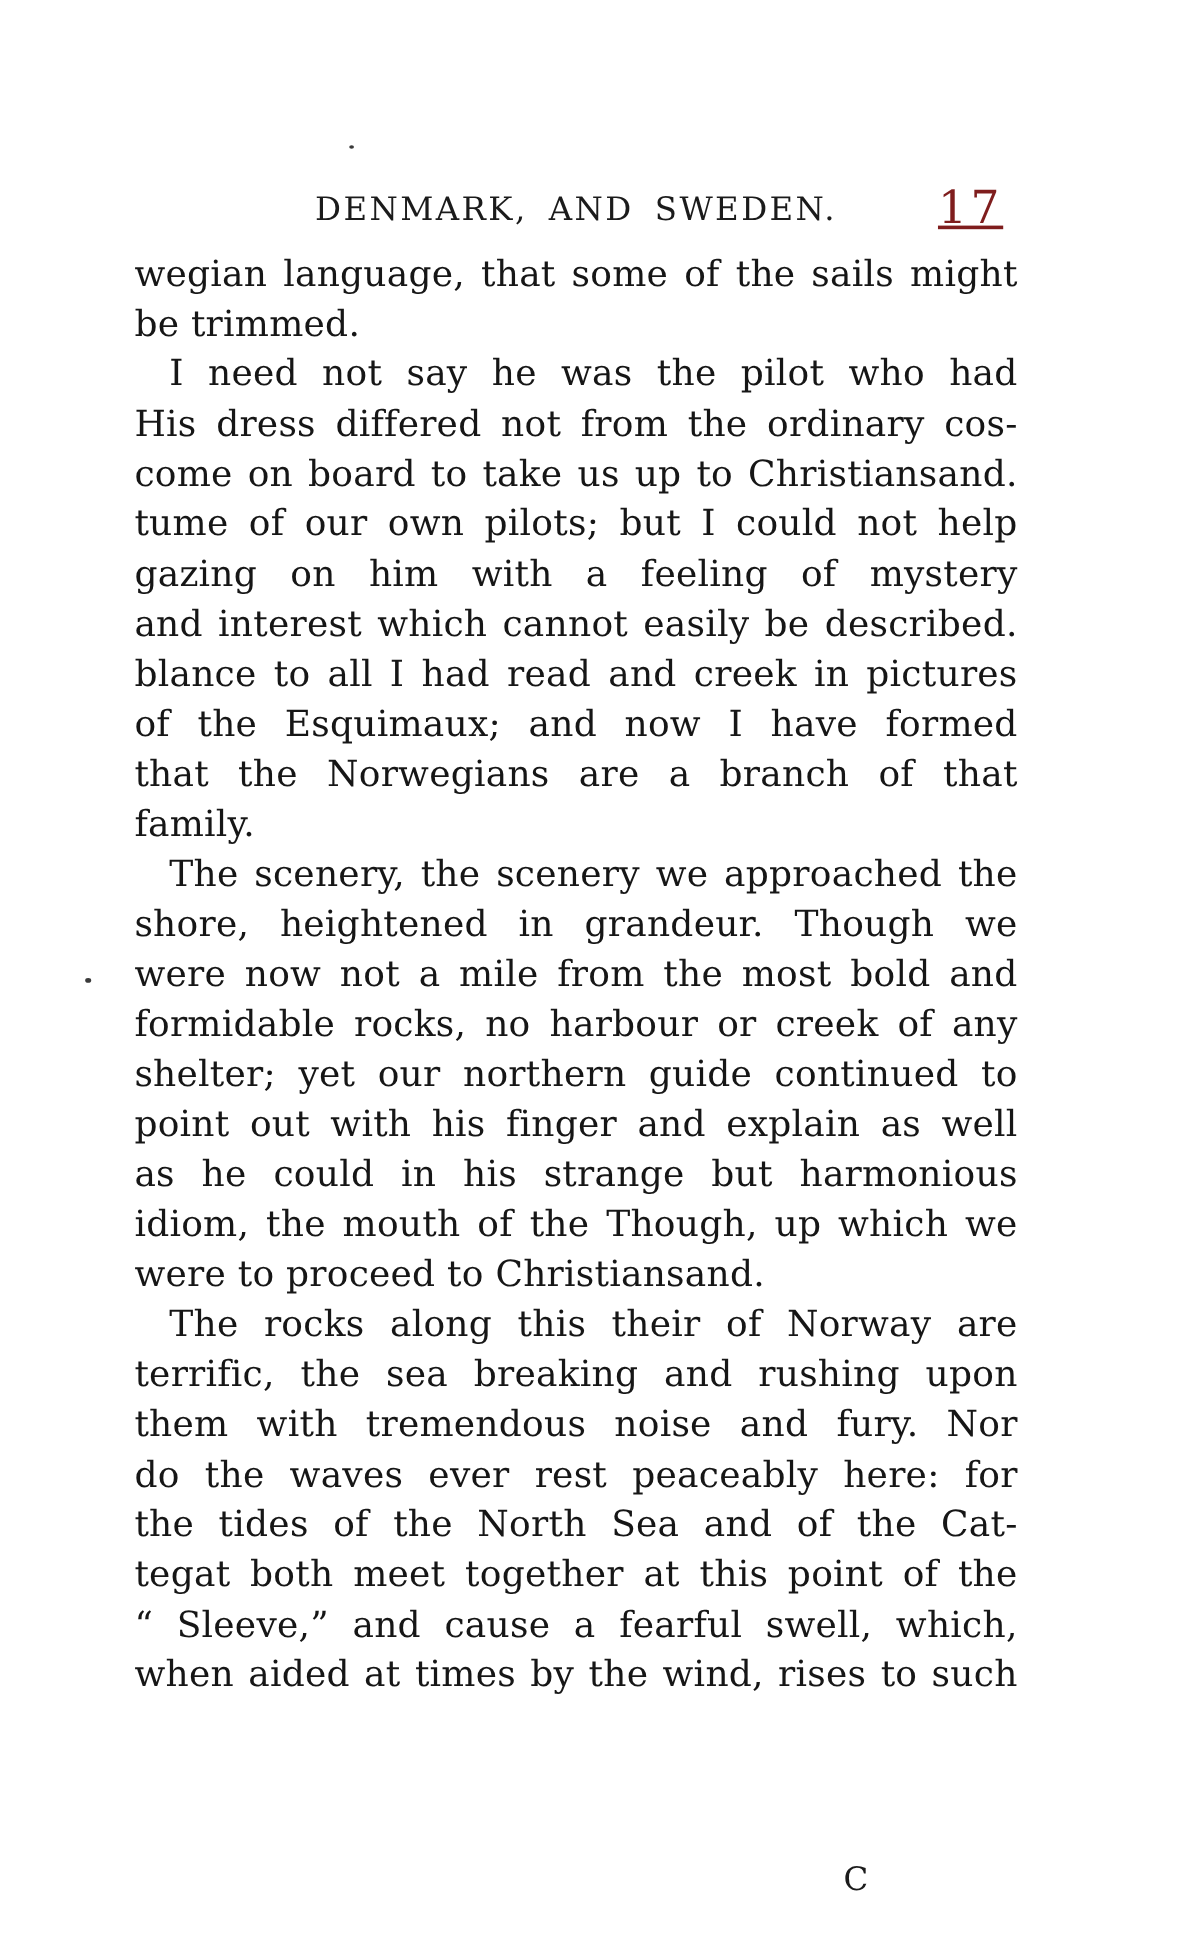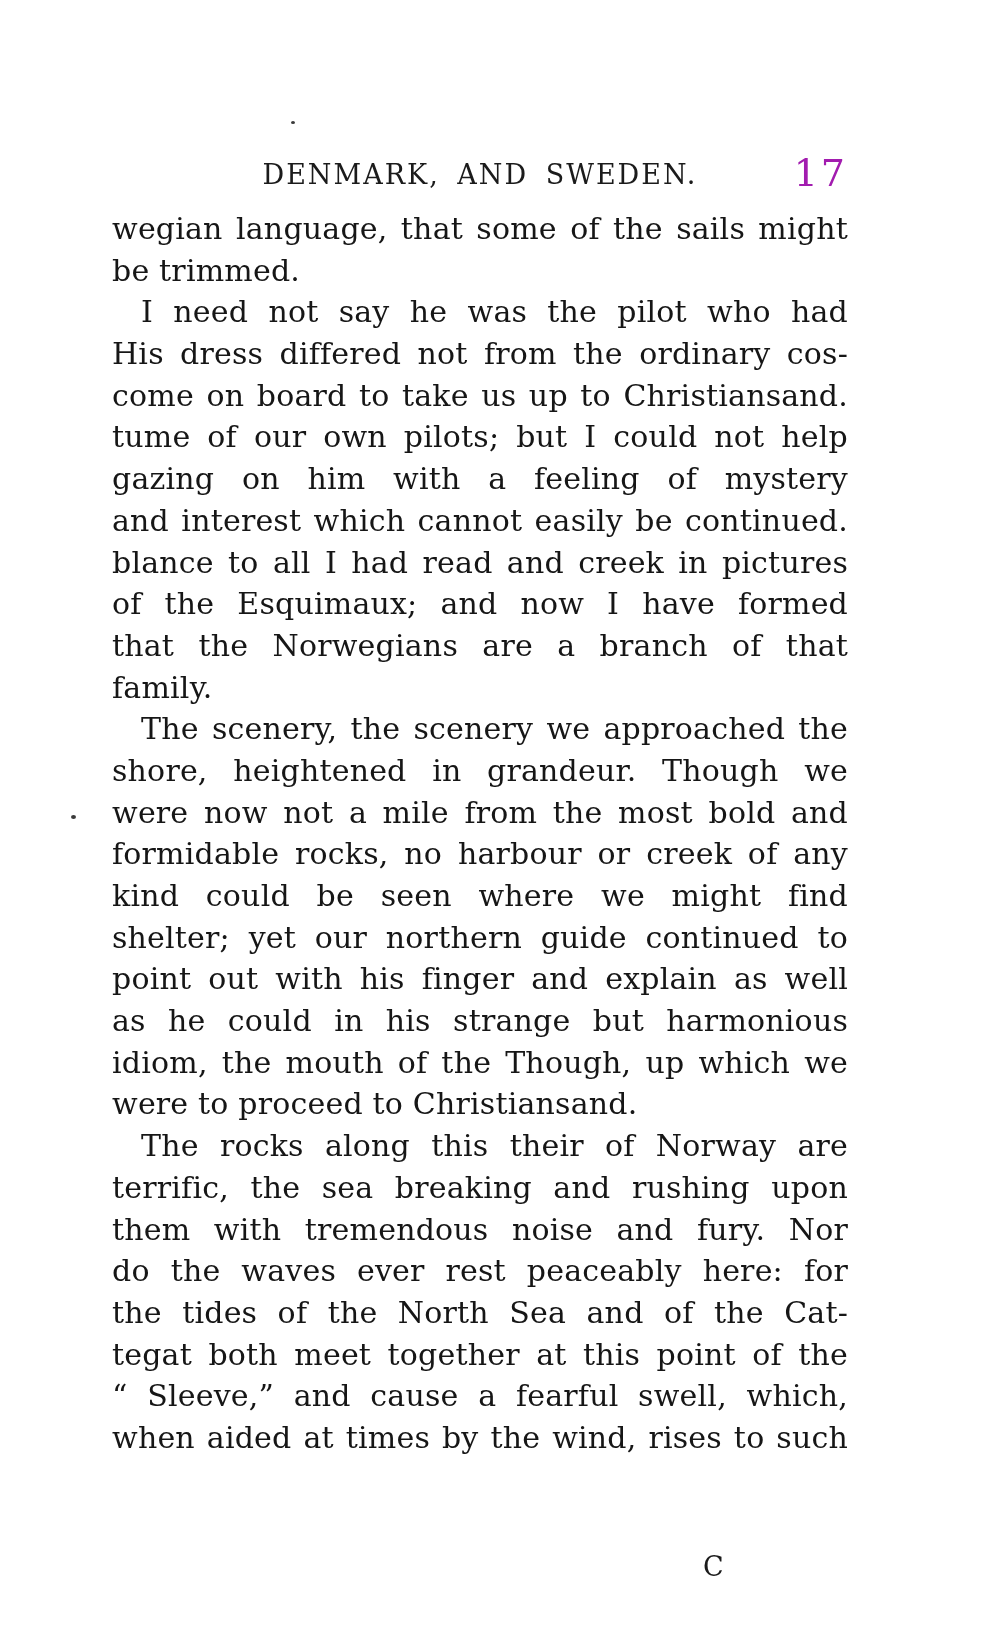--- a/index.html
+++ b/index.html
@@ -28,26 +28,27 @@
     display: block;
     text-align: center;
     font-size: 27px;
     line-height: 34px;
     letter-spacing: 2px;
     word-spacing: 7px;
     color: #1b1b1b;
   }
   .page-number {
     position: absolute;
-    right: 0;
+    right: 12px;
     top: -4px;
     font-size: 38px;
     line-height: 38px;
     letter-spacing: 3px;
-    color: #a21caf;
+    color: #7f1d1d;
+    text-decoration: underline;
   }
   .body-text {
     position: absolute;
     left: 112px;
     top: 208px;
     width: 736px;
   }
   .line {
     height: 41.7px;
     line-height: 41.7px;
@@ -104,30 +105,29 @@
   <div class="speck speck-margin"></div>
 
   <div class="body-text">
     <div class="line">wegian language, that some of the sails might</div>
     <div class="line para-end">be trimmed.</div>
     <div class="line indent">I need not say he was the pilot who had</div>
     <div class="line">His dress differed not from the ordinary cos-</div>
     <div class="line">come on board to take us up to Christiansand.</div>
     <div class="line">tume of our own pilots; but I could not help</div>
     <div class="line">gazing on him with a feeling of mystery</div>
-    <div class="line">and interest which cannot easily be continued.</div>
+    <div class="line">and interest which cannot easily be described.</div>
     <div class="line">blance to all I had read and creek in pictures</div>
     <div class="line">of the Esquimaux; and now I have formed</div>
     <div class="line">that the Norwegians are a branch of that</div>
     <div class="line para-end">family.</div>
     <div class="line indent">The scenery, the scenery we approached the</div>
     <div class="line">shore, heightened in grandeur.  Though we</div>
     <div class="line">were now not a mile from the most bold and</div>
     <div class="line">formidable rocks, no harbour or creek of any</div>
-    <div class="line">kind could be seen where we might find</div>
     <div class="line">shelter; yet our northern guide continued to</div>
     <div class="line">point out with his finger and explain as well</div>
     <div class="line">as he could in his strange but harmonious</div>
     <div class="line">idiom, the mouth of the Though, up which we</div>
     <div class="line para-end">were to proceed to Christiansand.</div>
     <div class="line indent">The rocks along this their of Norway are</div>
     <div class="line">terrific, the sea breaking and rushing upon</div>
     <div class="line">them with tremendous noise and fury.  Nor</div>
     <div class="line">do the waves ever rest peaceably here: for</div>
     <div class="line">the tides of the North Sea and of the Cat-</div>

